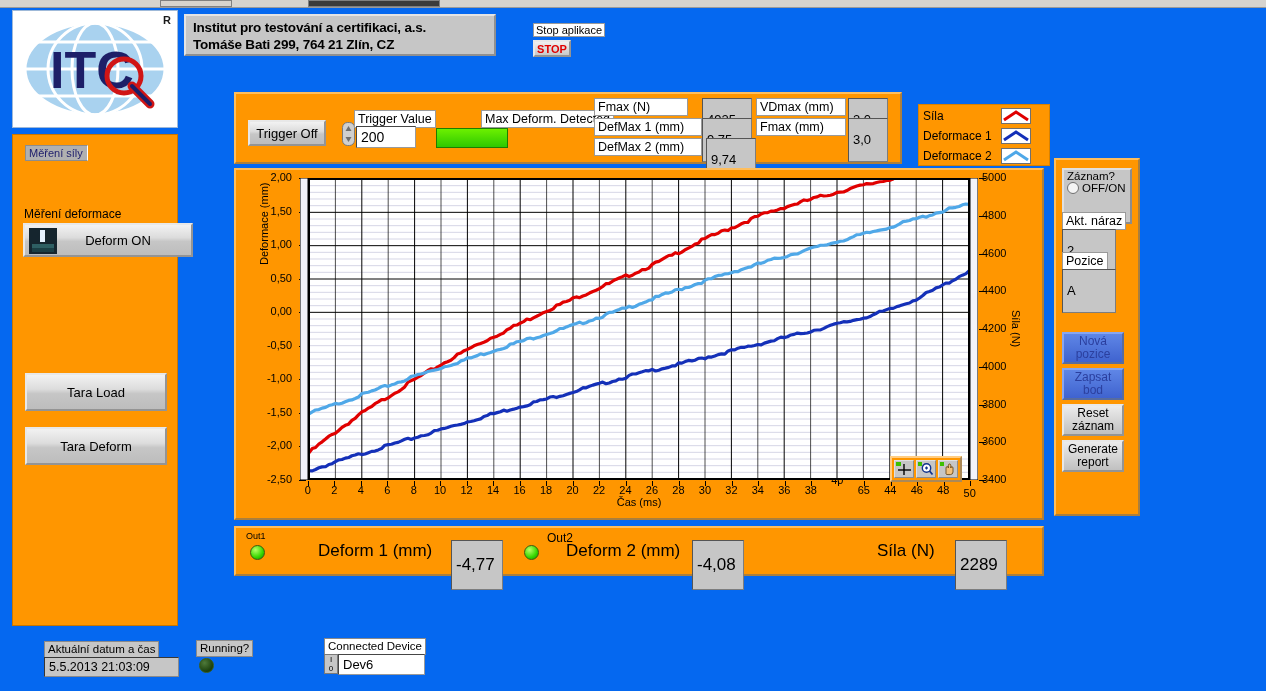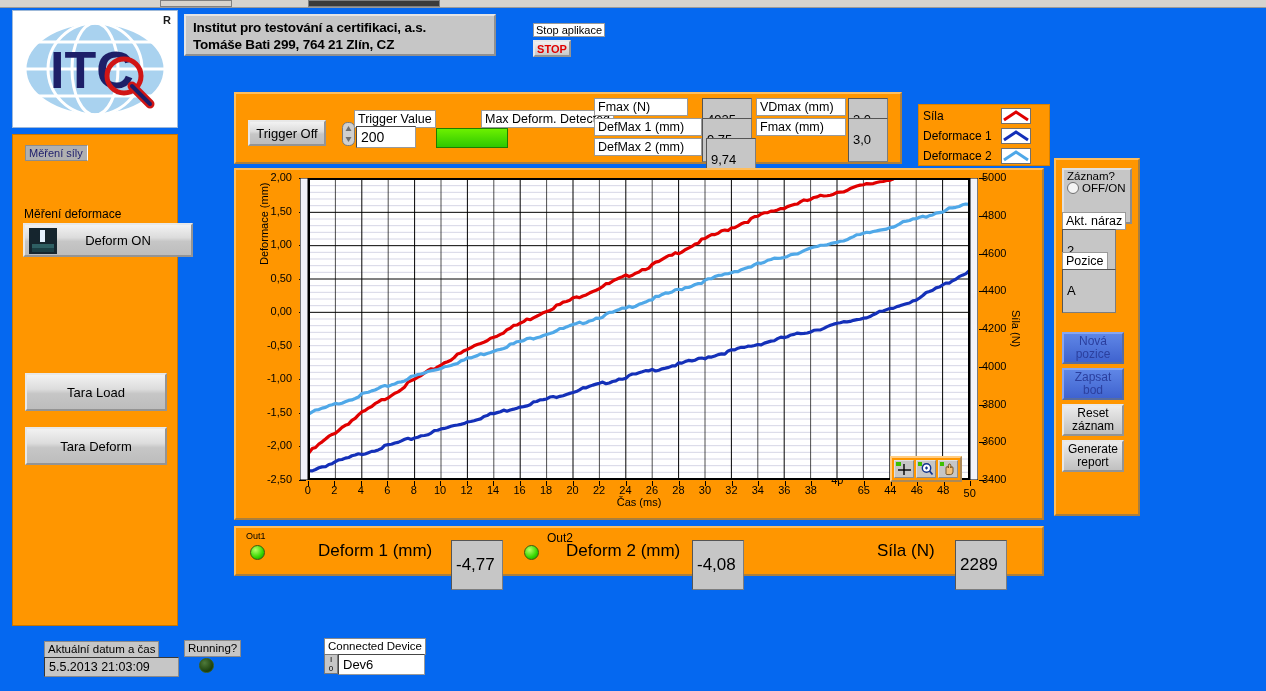--- a/index.html
+++ b/index.html
@@ -556,21 +556,21 @@
     <span style="position:absolute; left:330px; top:13px; font-size:17px;">Deform 2 (mm)</span>
     <span class="numbox" style="position:absolute; left:456px; top:12px; width:52px; font-size:17px; line-height:24px;">-4,08</span>
 
     <span style="position:absolute; left:641px; top:13px; font-size:17px;">Síla (N)</span>
     <span class="numbox" style="position:absolute; left:719px; top:12px; width:52px; font-size:17px; line-height:24px;">2289</span>
   </div>
 
   <span class="st-lbl" style="position:absolute; left:44px; top:641px;">Aktuální datum a čas</span>
   <span class="st-val" style="position:absolute; left:44px; top:657px; width:135px;">5.5.2013  21:03:09</span>
 
-  <span class="st-lbl" style="position:absolute; left:184px; top:640px;">Running?</span>
+  <span class="st-lbl" style="position:absolute; left:196px; top:640px;">Running?</span>
   <span class="led led-dark" style="position:absolute; left:199px; top:658px; width:15px; height:15px;"></span>
 
   <span class="st-lbl" style="position:absolute; left:324px; top:638px; background:#fff;">Connected Device</span>
   <div style="position:absolute; left:324px; top:654px; display:flex;">
     <div class="io-badge">
       <span>I</span>
       <span>0</span>
     </div>
     <span class="inbox" style="width:87px; line-height:19px; font-size:13px;">Dev6</span>
   </div>

